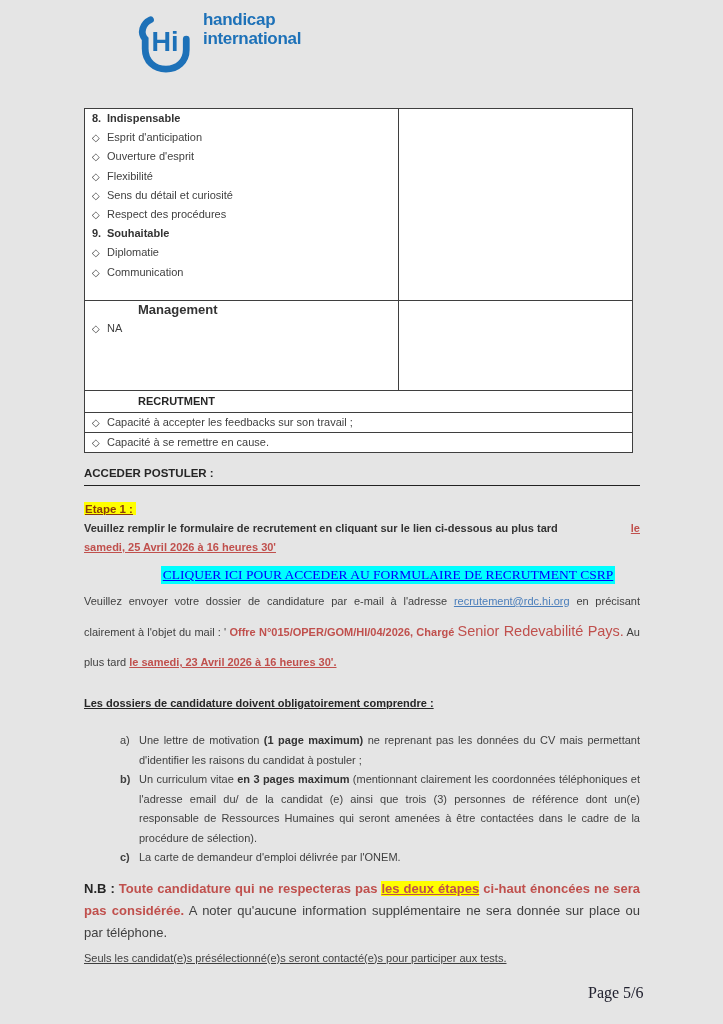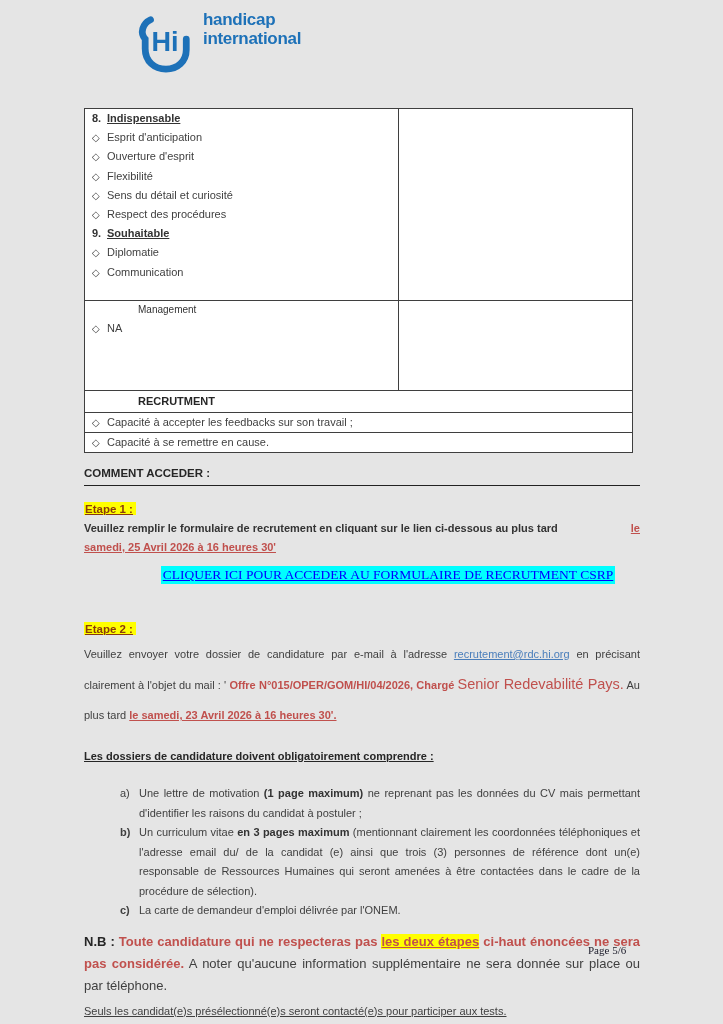--- a/index.html
+++ b/index.html
@@ -22,22 +22,22 @@
   
   table.skills { border-collapse:collapse; width:549px; table-layout:fixed; }
   table.skills td { border:1px solid #3f3f3f; vertical-align:top; padding:0; background:#fff; }
   td.c-left { width:314px; }
   td.row1 { height:192px; padding-top:5px; }
   td.row2 { height:90px; padding-top:4px; }
   .tline { display:flex; align-items:baseline; line-height:19.2px; font-size:11px; color:#3f3f3f; }
   .tmark { flex:none; width:22px; padding-left:7px; }
   .tmark.num { font-weight:bold; color:#333; }
   .tmark.diam { font-size:10px; }
-  .tlabel.head { font-weight:bold; text-decoration:underline; color:#333; }
-  .cell-title { font-weight:normal; color:#333; font-size:10px; padding-left:53px; line-height:18px; }
+  .tlabel.head { font-weight:bold; color:#333; }
+  .cell-title { font-weight:bold; color:#333; font-size:13px; padding-left:53px; line-height:18px; }
   td.caphead { background:#D9D9D9; height:22px; }
   .caphead-inner { font-weight:bold; color:#262626; font-size:11px; padding-left:53px; line-height:21px; }
   td.caprow { height:20px; }
   td.caprow .tline { line-height:19px; }
 
   
   .h-comment { margin-top:14px; font-weight:bold; color:#262626; font-size:11.5px;
                border-bottom:1.2px solid #222; padding-bottom:6px; }
   .etape { display:inline-block; margin-top:16px; background:#FFFF00; color:#8A3A0B;
            font-weight:bold; text-decoration:underline; font-size:11.5px; padding:1px 3px 0 1px; }
@@ -68,22 +68,22 @@
   .abc-text { flex:1; text-align:justify; }
   .abc-text b { color:#333; }
 
   .nb { margin-top:10px; font-size:13px; line-height:22px; text-align:justify; }
   .nb-label { font-weight:bold; color:#262626; }
   .nb-red { font-weight:bold; color:#C0504D; }
   .nb-hl { font-weight:bold; color:#C0504D; background:#FFFF00; text-decoration:underline; }
 
   .final { margin-top:8px; font-size:11px; text-decoration:underline; color:#3f3f3f; }
 
-  .page-num { position:absolute; top:944px; left:588px;
-              font-family:"Liberation Serif", serif; font-size:11px; color:#20202e; }
+  .page-num { position:absolute; top:984px; left:588px;
+              font-family:"Liberation Serif", serif; font-size:16px; color:#20202e; }
 </style>
 </head>
 <body>
 
 <div class="page">
 
   <div class="logo">
     <svg width="58" height="64" viewBox="0 0 60 66">
       <path d="M15 10 C6.5 14 4 24 9.5 30 L9.5 40 C9.5 53 19 61 31 61 C43 61 52 53 52 41 L52 30" fill="none" stroke="#1D71B8" stroke-width="7" stroke-linecap="round"></path>
       <text x="16" y="42" font-family="Liberation Sans, sans-serif" font-size="28" font-weight="bold" fill="#1D71B8">Hi</text>
@@ -166,40 +166,37 @@
         <td colspan="2" class="caprow">
           <div class="tline">
             <span class="tmark diam">◇</span>
             <span class="tlabel">Capacité à se remettre en cause.</span>
           </div>
         </td>
       </tr>
     </tbody>
       </table>
 
-    <div class="h-comment">COMMENT ACCEDER :</div>
+    <div class="h-comment">ACCEDER POSTULER :</div>
 
     <div>
       <span class="etape">Etape 1 :</span>
     </div>
     <div class="p1">
       <div class="p1-line1">
         <span>Veuillez remplir le formulaire de recrutement en cliquant sur le lien ci-dessous au plus tard</span>
         <span class="red-u p1-le">le</span>
       </div>
       <div class="red-u">samedi, 25 Avril 2026 à 16 heures 30'</div>
     </div>
 
     <div class="banner-wrap">
       <a class="banner">CLIQUER ICI POUR ACCEDER AU FORMULAIRE DE RECRUTMENT CSRP</a>
     </div>
 
-    <div class="etape2">
-      <span class="etape">Etape 2 :</span>
-    </div>
     <div class="p2"><span>Veuillez envoyer votre dossier de candidature par e-mail à l'adresse </span><a class="email">recrutement@rdc.hi.org</a><span> en précisant clairement à l'objet du mail : ' </span><span class="offer">Offre N°015/OPER/GOM/HI/04/2026,</span><span class="offer"> Chargé </span><span class="role-big">Senior Redevabilité Pays.</span><span> Au plus tard </span><span class="deadline">le samedi, 23 Avril 2026 à 16 heures 30'.</span></div>
 
     <div class="h-dossier">Les dossiers de candidature doivent obligatoirement comprendre :</div>
 
     <div class="abc-list">
       <div class="abc">
         <span class="abc-marker">a)</span>
         <span class="abc-text"><span>Une lettre de motivation </span><b>(1 page maximum)</b><span> ne reprenant pas les données du CV mais permettant d'identifier les raisons du candidat à postuler ;</span></span>
       </div>
       <div class="abc">

